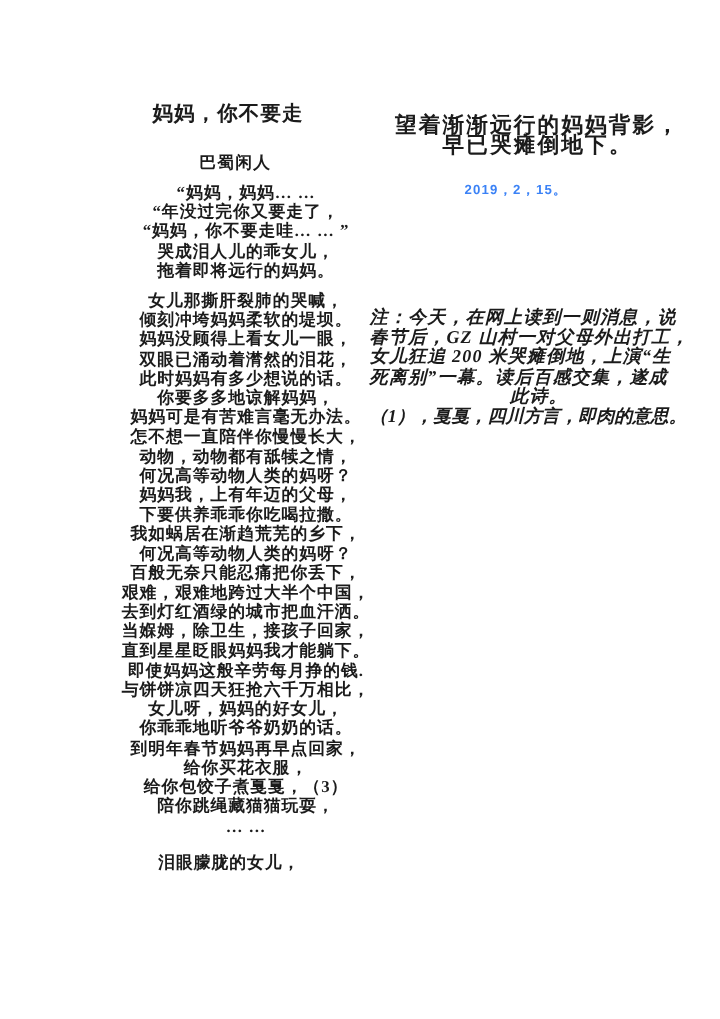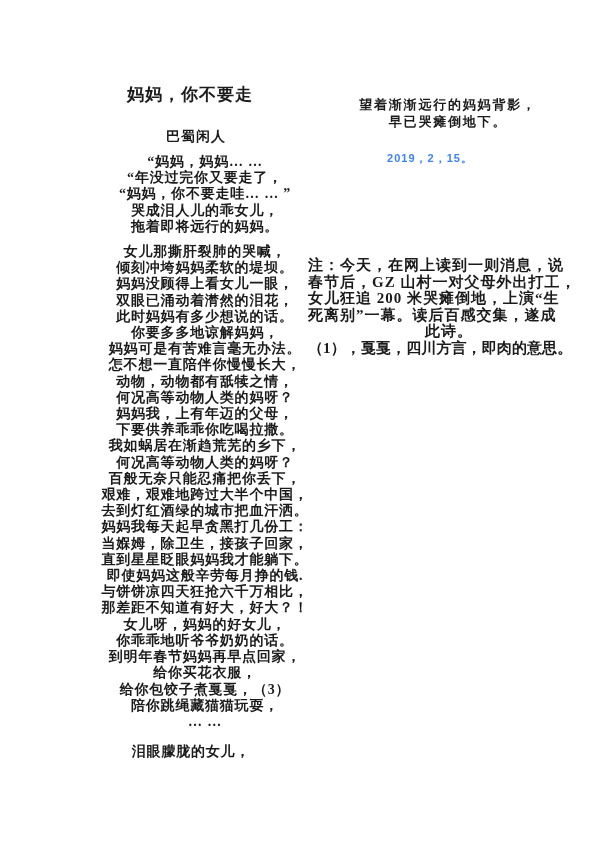--- a/index.html
+++ b/index.html
@@ -17,32 +17,32 @@
   .poem-title{font-size:17px;letter-spacing:1px;line-height:17px;transform:translateX(-15px);}
   .poem-author{margin-top:25px;line-height:17px;letter-spacing:1px;transform:translateX(-9px);}
   .stanza{margin-top:9px;}
   .stanza.second{}
   .stanza .line{line-height:16.2px;letter-spacing:0.8px;white-space:nowrap;}
   .poem-closing{margin-top:13px;line-height:17px;letter-spacing:0.8px;transform:translateX(-14px);}
 
   
   .col-right-top{
     position:absolute;left:306px;top:96px;width:284px;text-align:center;
-    font-weight:700;font-size:13px;color:#1b1b1b;
+    font-weight:700;font-size:18px;color:#1b1b1b;
   }
   .col-right-top .line{line-height:17px;letter-spacing:1.8px;white-space:nowrap;}
   .poem-date{
     position:absolute;left:306px;top:151px;width:284px;text-align:center;
     box-sizing:border-box;padding-right:36px;
     font-family:"Liberation Sans","DejaVu Sans",sans-serif;
     font-weight:700;font-size:11px;letter-spacing:1px;color:#3b82f6;
   }
   .footnote{
     position:absolute;left:308px;top:257px;width:282px;
-    font-weight:700;font-size:15px;color:#1b1b1b;
+    font-weight:700;font-size:15px;color:#1b1b1b;font-style:italic;
   }
   .footnote .line{line-height:16.5px;letter-spacing:1px;white-space:nowrap;}
   .footnote .line.al-center{text-align:center;}
   .footnote .line.tight{letter-spacing:0.1px;}
 </style>
 </head>
 <body>
 
 <div class="page">
 
@@ -67,26 +67,24 @@
         <div class="line">怎不想一直陪伴你慢慢长大，</div>
         <div class="line">动物，动物都有舐犊之情，</div>
         <div class="line">何况高等动物人类的妈呀？</div>
         <div class="line">妈妈我，上有年迈的父母，</div>
         <div class="line">下要供养乖乖你吃喝拉撒。</div>
         <div class="line">我如蜗居在渐趋荒芜的乡下，</div>
         <div class="line">何况高等动物人类的妈呀？</div>
         <div class="line">百般无奈只能忍痛把你丢下，</div>
         <div class="line">艰难，艰难地跨过大半个中国，</div>
         <div class="line">去到灯红酒绿的城市把血汗洒。</div>
-        <div class="line">妈妈我每天起早贪黑打几份工：</div>
         <div class="line">当媬姆，除卫生，接孩子回家，</div>
         <div class="line">直到星星眨眼妈妈我才能躺下。</div>
         <div class="line">即使妈妈这般辛劳每月挣的钱.</div>
         <div class="line">与饼饼凉四天狂抢六千万相比，</div>
-        <div class="line">那差距不知道有好大，好大？！</div>
         <div class="line">女儿呀，妈妈的好女儿，</div>
         <div class="line">你乖乖地听爷爷奶奶的话。</div>
         <div class="line">到明年春节妈妈再早点回家，</div>
         <div class="line">给你买花衣服，</div>
         <div class="line">给你包饺子煮戛戛，（3）</div>
         <div class="line">陪你跳绳藏猫猫玩耍，</div>
         <div class="line">… …</div>
       </div>
     <div class="poem-closing">泪眼朦胧的女儿，</div>
   </div>

